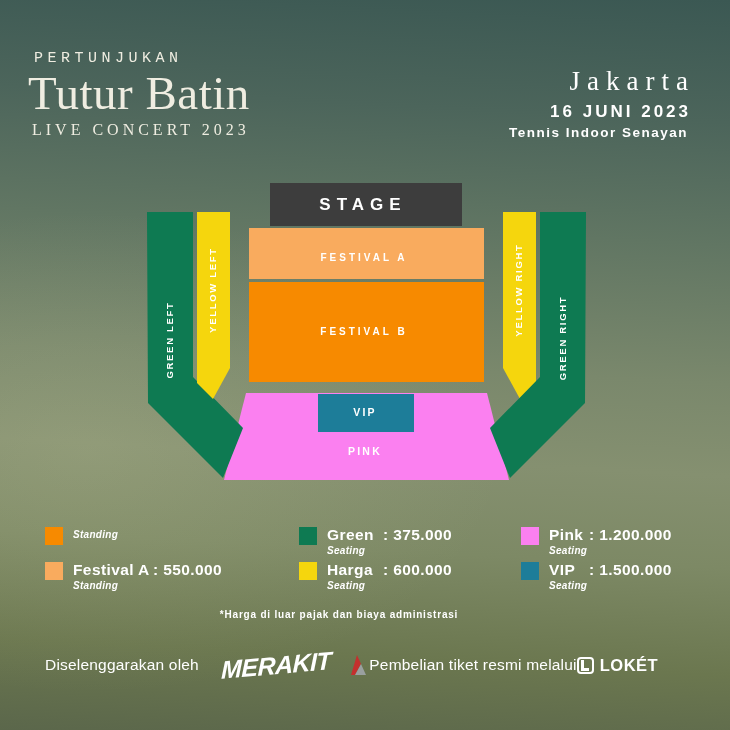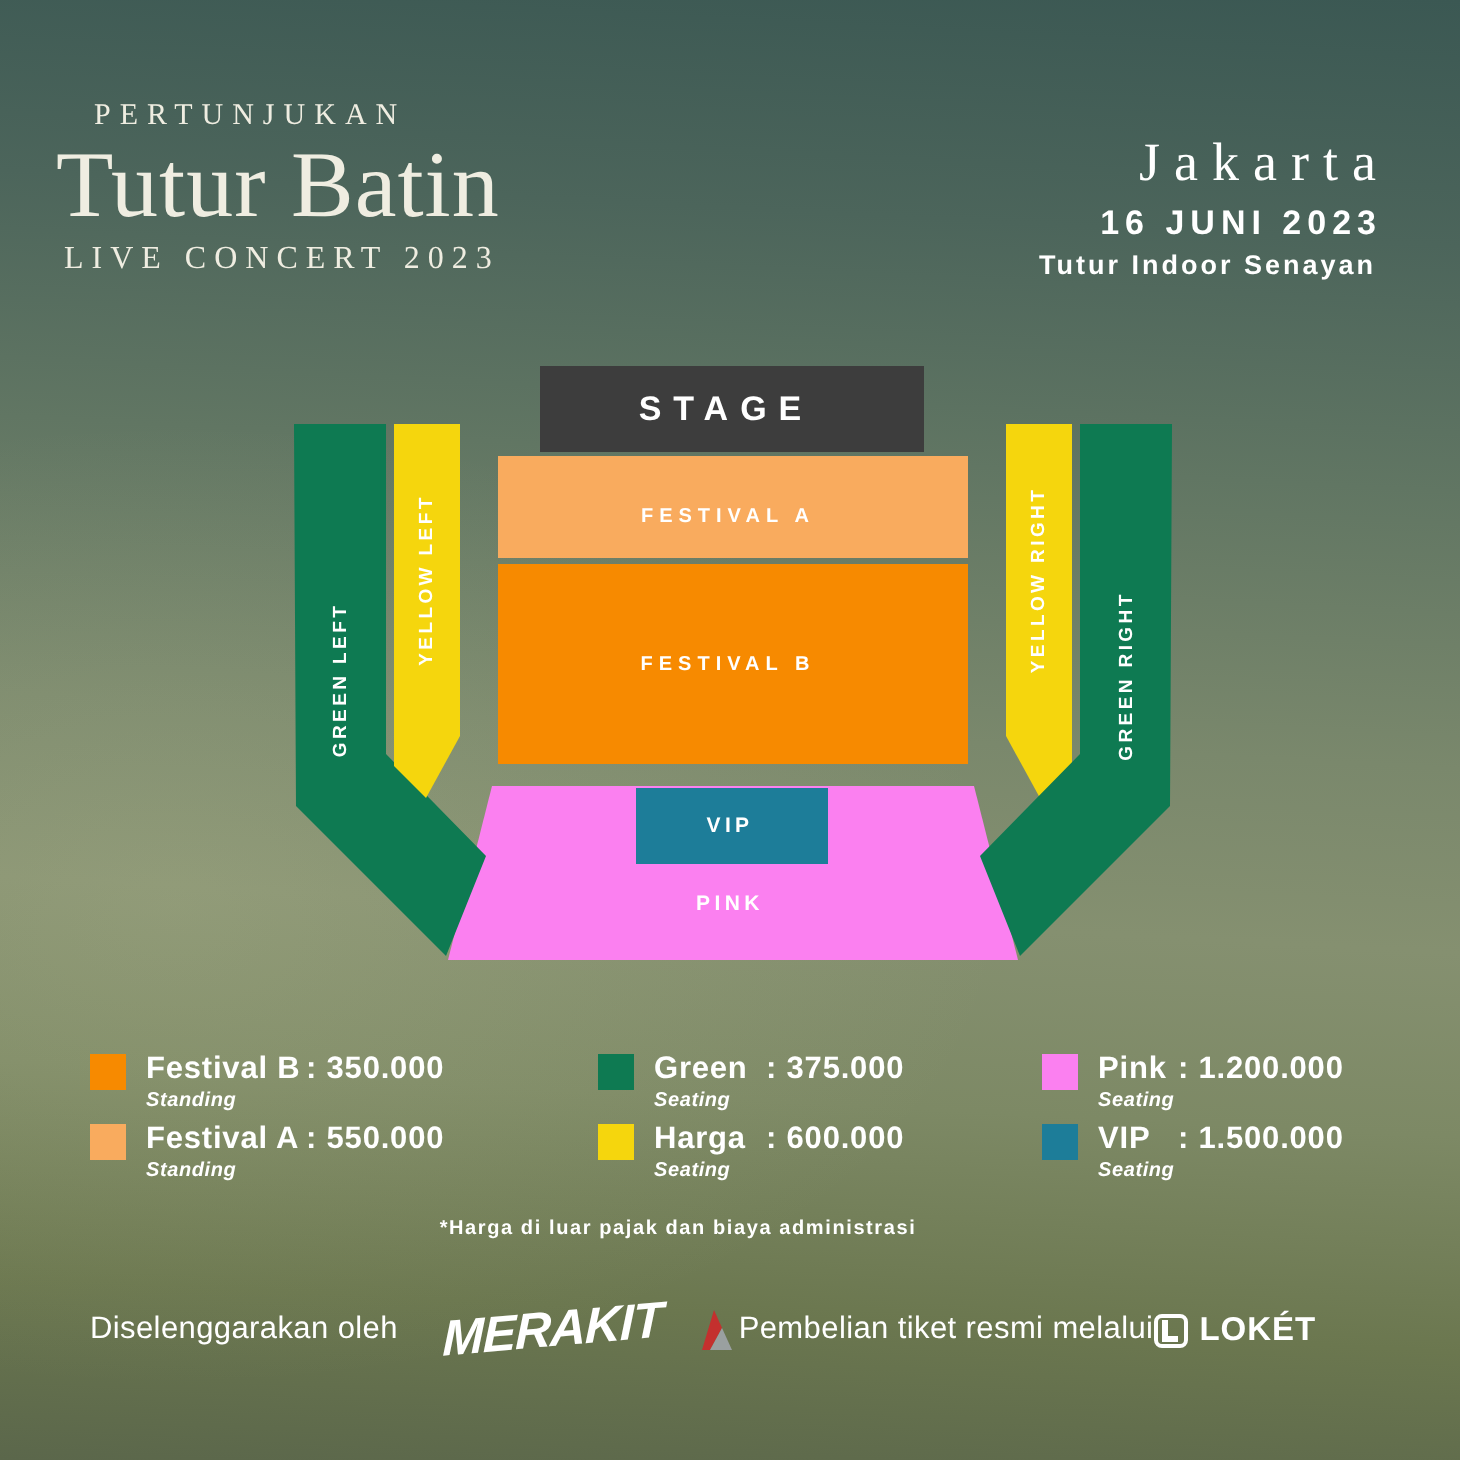--- a/index.html
+++ b/index.html
@@ -5,21 +5,21 @@
   html,body{margin:0;padding:0;}
   .poster{
     position:relative;width:730px;height:730px;overflow:hidden;
     font-family:"Liberation Sans","DejaVu Sans",sans-serif;
     background:
       radial-gradient(95% 55% at 12% 62%, rgba(190,196,152,0.22), rgba(0,0,0,0) 60%),
       linear-gradient(183deg,#3b5853 0%,#4c655b 16%,#617663 32%,#7a886c 50%,#859070 62%,#7d8965 74%,#6b774f 88%,#5b674b 100%);
   }
   
   .title-block{position:absolute;left:28px;top:50px;color:#efede1;width:fit-content;}
-  .kicker{font-family:Liberation Serif, serif;font-size:15px;letter-spacing:4.5px;margin-left:19px;}
+  .kicker{font-family:Liberation Mono, monospace;font-size:15px;letter-spacing:4.5px;margin-left:6px;}
   .title{font-family:"Liberation Serif","DejaVu Serif",serif;font-size:47px;line-height:1.0;margin-top:3px;letter-spacing:0.5px;}
   .subtitle{font-family:"Liberation Serif","DejaVu Serif",serif;font-size:16px;letter-spacing:4px;text-align:right;margin-top:4px;}
   .venue-block{position:absolute;right:42px;top:66px;text-align:right;color:#ffffff;}
   .city{font-family:"Liberation Serif","DejaVu Serif",serif;font-size:27px;letter-spacing:7px;margin-right:-7px;}
   .date{font-size:17px;font-weight:bold;letter-spacing:3px;margin-top:5px;margin-right:-3px;}
   .venue{font-size:13.5px;font-weight:bold;letter-spacing:1.5px;margin-top:3px;}
   
   .seat-map{position:absolute;left:0;top:180px;}
   .seat-map text{font-family:"Liberation Sans","DejaVu Sans",sans-serif;font-weight:bold;fill:#ffffff;}
   .stage-label{font-size:17px;letter-spacing:6px;}
@@ -59,21 +59,21 @@
 <div class="poster">
 
   <div class="title-block">
     <div class="kicker">PERTUNJUKAN</div>
     <div class="title">Tutur Batin</div>
     <div class="subtitle">LIVE CONCERT 2023</div>
   </div>
   <div class="venue-block">
     <div class="city">Jakarta</div>
     <div class="date">16 JUNI 2023</div>
-    <div class="venue">Tutur Indoor Senayan</div>
+    <div class="venue">Tennis Indoor Senayan</div>
   </div>
 
   <svg class="seat-map" width="730" height="310" viewBox="0 0 730 310">
 
     <rect x="270" y="3" width="192" height="43" fill="#3d3d3d"></rect>
     <text class="stage-label" x="363" y="30" text-anchor="middle">STAGE</text>
 
     <rect x="249" y="48" width="235" height="51" fill="#f9ab5e"></rect>
     <text class="area-label" x="364" y="81" text-anchor="middle">FESTIVAL A</text>
 
@@ -97,21 +97,20 @@
 
     <polygon points="586,32 540,32 540,197 490,248 510,298 585,223" fill="#0e7a52"></polygon>
     <text class="band-label" x="563" y="161" text-anchor="middle" transform="rotate(-90 563 158)">GREEN RIGHT</text>
   </svg>
 
   <div class="legend">
     <div class="legend-col c1">
       <div class="legend-item">
         <div class="swatch" style="background: rgb(247, 138, 0);"></div>
         <div class="legend-text">
-          <div class="legend-label"><span class="name">Festival B</span><span>:</span> <span>350.000</span></div>
           <div class="legend-sub">Standing</div>
         </div>
       </div>
       <div class="legend-item">
         <div class="swatch" style="background: rgb(249, 171, 94);"></div>
         <div class="legend-text">
           <div class="legend-label"><span class="name">Festival A</span><span>:</span> <span>550.000</span></div>
           <div class="legend-sub">Standing</div>
         </div>
       </div>

